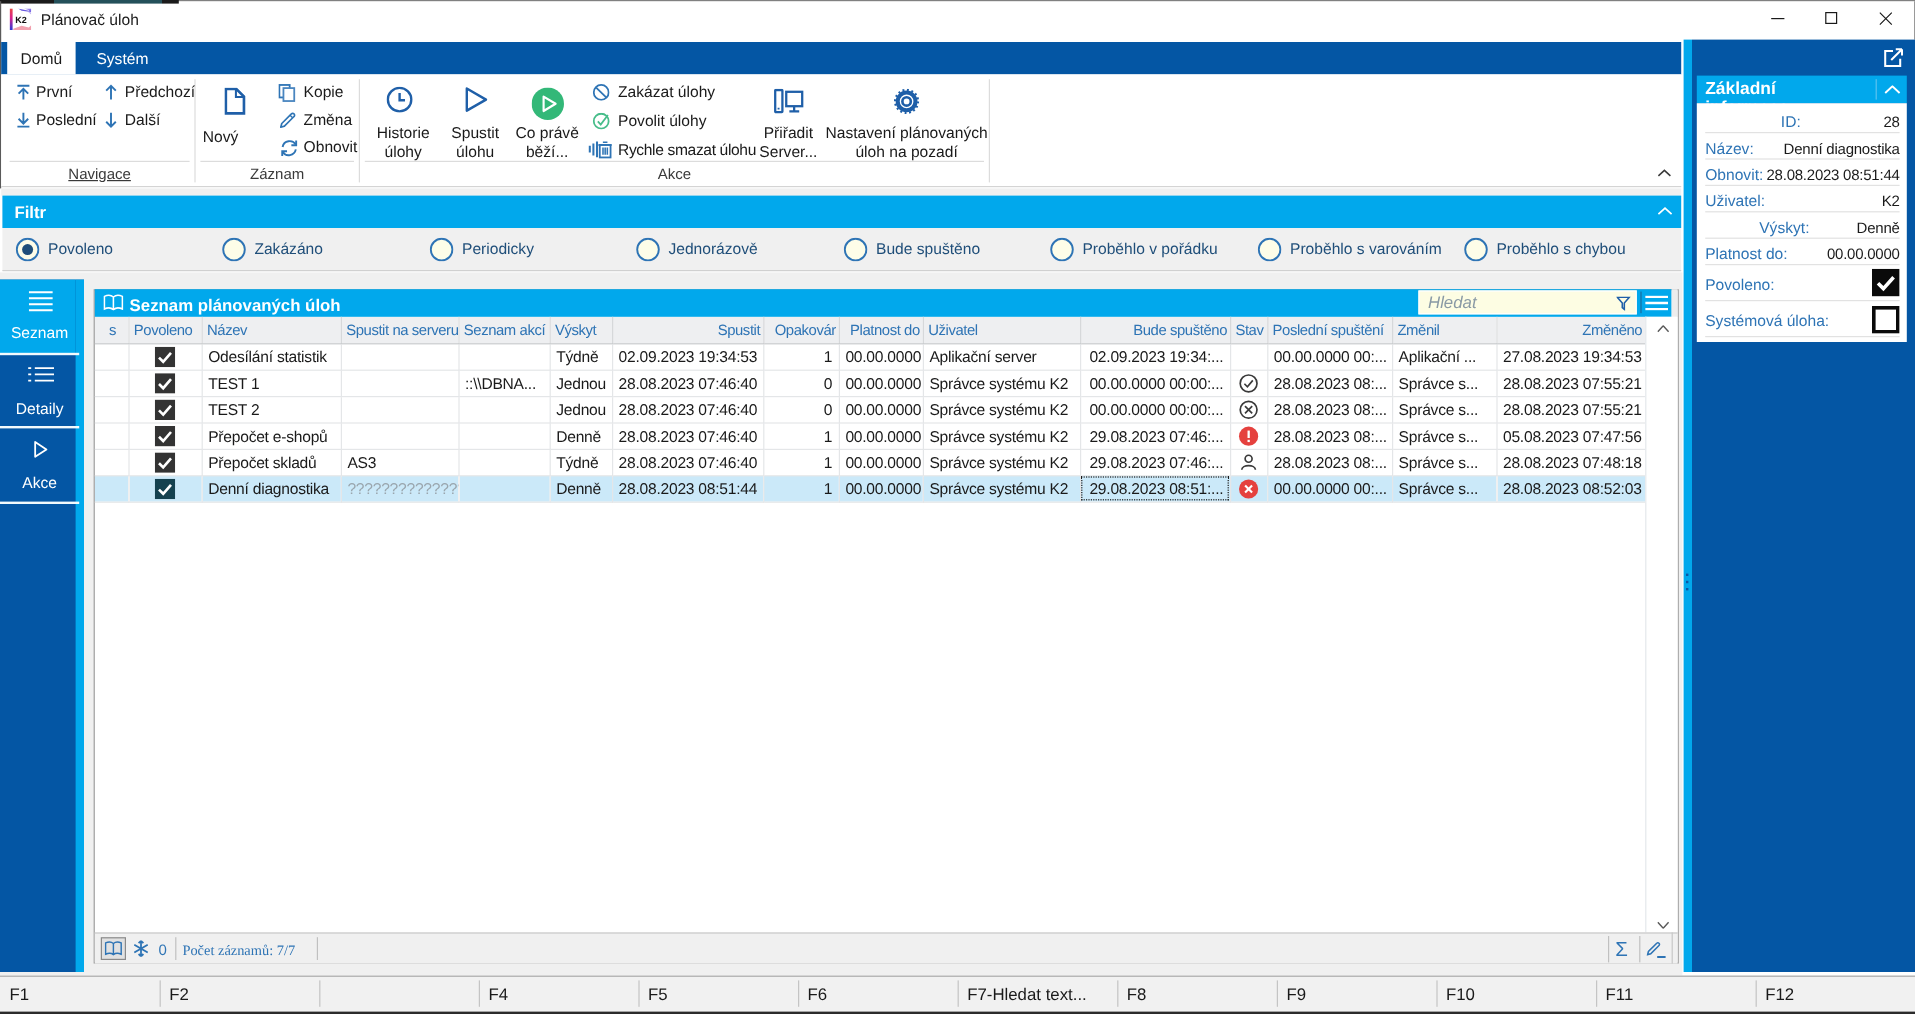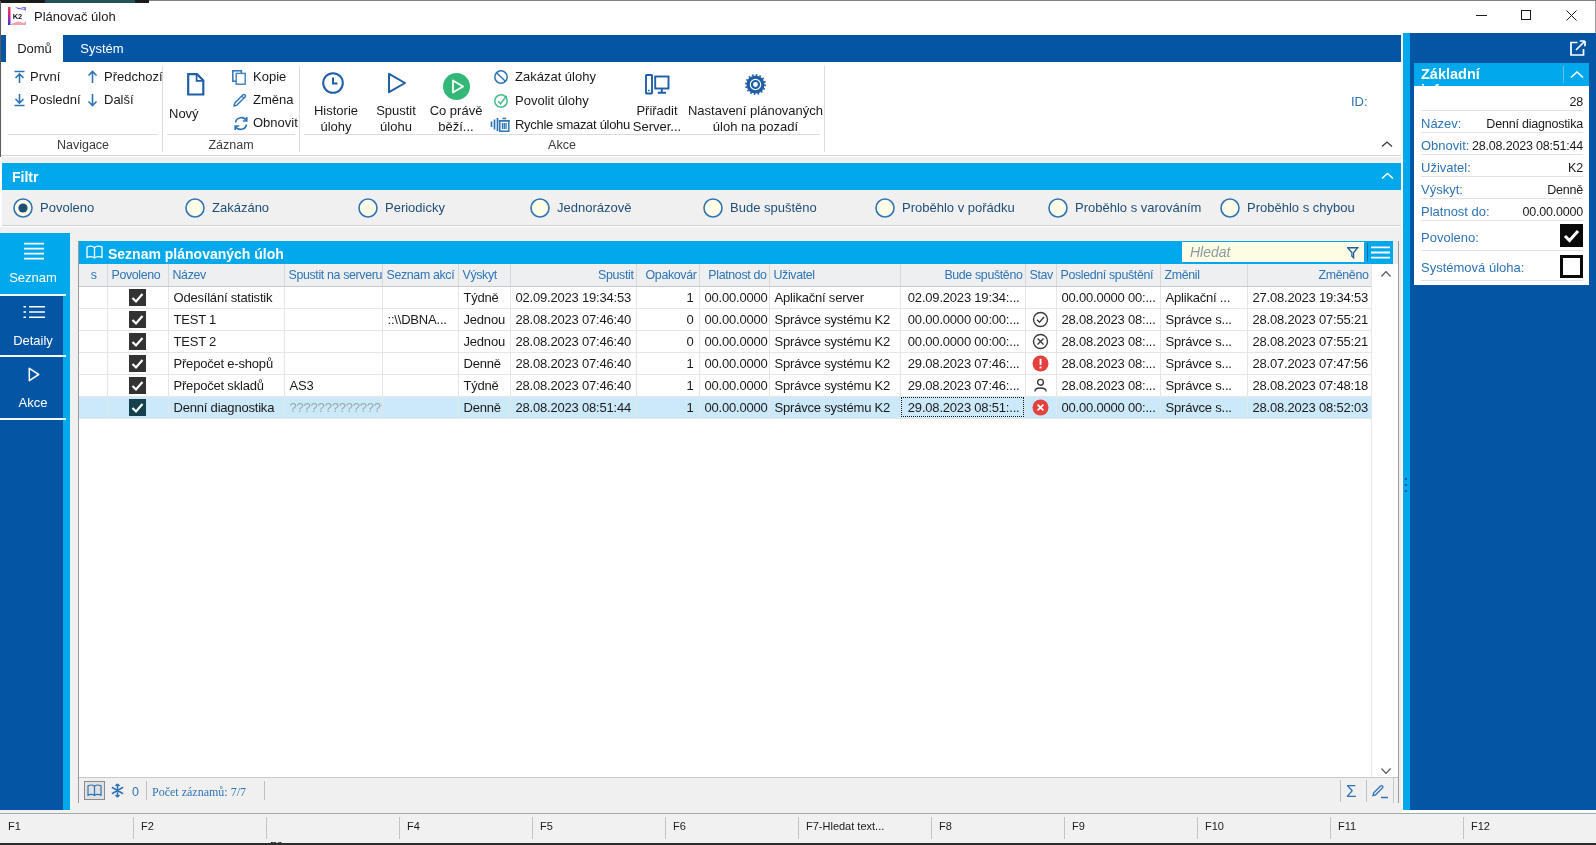--- a/index.html
+++ b/index.html
@@ -15,21 +15,21 @@
 #grid { position:absolute; left:79px; top:264px; width:1292px; border-collapse:collapse; table-layout:fixed; font-size:13px; letter-spacing:-0.2px; }
 #grid td { height:22px; padding:0 5px; white-space:nowrap; overflow:hidden; border-right:1px solid #e4e6e8; border-bottom:1px solid #e4e6e8; color:#1a1a1a; }
 #grid tr.hd td { background:#eeeff1; color:#2e74b5; border-right:1px solid #d6d8da; border-bottom:1px solid #c8cacc; font-size:12.4px; letter-spacing:-0.35px; padding:0 2px 0 4px; }
 #grid td.r { text-align:right; }
 #grid td.c { text-align:center; padding:0; }
 #grid td.c svg { display:inline-block; vertical-align:middle; }
 #grid tr.sel td { background:#cbe9f9; }
 #grid td.focus { outline:1px dotted #1a1a1a; outline-offset:-2px; }
 .pf-lab { color:#2e74b5; font-size:13px; white-space:nowrap; }
 .pf-val { color:#1a1a1a; font-size:12.5px; letter-spacing:-0.2px; text-align:right; white-space:nowrap; }
-.fkey { position:absolute; top:820px; font-size:11px; color:#1a1a1a; }
+.fkey { position:absolute; top:820px; font-size:14px; color:#1a1a1a; }
 .fsep { position:absolute; top:817px; width:1px; height:22px; background:#c4c4c4; }
 </style>
 </head>
 <body>
 <div id="win">
 
 <div class="abs" style="left:0;top:0;width:1596px;height:1px;background:#808080;"></div>
 <div class="abs" style="left:0;top:0;width:45px;height:3px;background:#1b1b1b;"></div>
 <div class="abs" style="left:45px;top:0;width:90px;height:3px;background:#24505a;"></div>
 <div class="abs" style="left:135px;top:0;width:14px;height:3px;background:#1b1b1b;"></div>
@@ -70,21 +70,21 @@
 <div class="abs" style="left:63px;top:35px;width:78px;height:27px;line-height:27px;text-align:center;color:#fff;">Systém</div>
 
 <div class="abs" style="left:1px;top:62px;width:1400px;height:94px;background:#fff;border-bottom:1px solid #d4d4d4;"></div>
 <div class="abs" style="left:162px;top:66px;width:1px;height:86px;background:#dcdcdc;"></div>
 <div class="abs" style="left:299px;top:66px;width:1px;height:86px;background:#dcdcdc;"></div>
 <div class="abs" style="left:824px;top:66px;width:1px;height:86px;background:#dcdcdc;"></div>
 
 <div class="abs" style="left:8px;top:134px;width:150px;height:1px;background:#dcdcdc;"></div>
 <div class="abs" style="left:167px;top:134px;width:128px;height:1px;background:#dcdcdc;"></div>
 <div class="abs" style="left:304px;top:134px;width:516px;height:1px;background:#dcdcdc;"></div>
-<div class="abs" style="left:8px;top:138px;width:150px;text-align:center;font-size:12.5px;color:#3a3a3a;">Navigace</div>
+<div class="abs" style="left:8px;top:138px;width:150px;text-align:center;font-size:12.5px;color:#3a3a3a;text-decoration:underline;">Navigace</div>
 <div class="abs" style="left:167px;top:138px;width:128px;text-align:center;font-size:12.5px;color:#3a3a3a;">Záznam</div>
 <div class="abs" style="left:304px;top:138px;width:516px;text-align:center;font-size:12.5px;color:#3a3a3a;">Akce</div>
 
 <div class="abs" style="left:1381px;top:140px;">
       <svg width="12" height="8">
         <path d="M1 6.5 L6 2 L11 6.5" stroke="#3a3a3a" stroke-width="1.3" fill="none"></path>
       </svg>
     </div>
 
 <div class="abs" style="left:13px;top:70px;">
@@ -439,21 +439,21 @@
           <td class="r">00.00.0000</td>
           <td>Správce systému K2</td>
           <td class="r">29.08.2023 07:46:...</td>
           <td class="c"><svg width="17" height="17">
               <circle cx="8.5" cy="8.5" r="8" fill="#e5413e"></circle>
               <rect x="7.6" y="3.8" width="1.9" height="6.2" fill="#fff"></rect>
               <rect x="7.6" y="11.5" width="1.9" height="1.9" fill="#fff"></rect>
             </svg></td>
           <td>28.08.2023 08:...</td>
           <td>Správce s...</td>
-          <td class="r">28.07.2023 07:47:56</td>
+          <td class="r">05.08.2023 07:47:56</td>
         </tr>
 <tr>
           <td></td>
           <td class="c"><svg width="17" height="17">
               <rect width="17" height="17" fill="#333"></rect>
               <path d="M3.5 9 L7 12.5 L13.5 5" stroke="#fff" stroke-width="2.2" fill="none"></path>
             </svg></td>
           <td>Přepočet skladů</td>
           <td>AS3</td>
           <td></td>
@@ -552,33 +552,33 @@
 <div class="abs brblue" style="left:1414px;top:63px;width:175px;height:23px;"></div>
 <div class="abs" style="left:1421px;top:66px;color:#fff;font-weight:bold;font-size:14.5px;">Základní informace</div>
 <div class="abs" style="left:1563px;top:66px;width:1px;height:17px;background:#5cc3ef;"></div>
 <div class="abs" style="left:1570px;top:71px;">
       <svg width="14" height="8">
         <path d="M1 6.5 L7 1 L13 6.5" stroke="#fff" stroke-width="1.6" fill="none"></path>
       </svg>
     </div>
 <div class="abs" style="left:1414px;top:86px;width:175px;height:199px;background:#fff;"></div>
 <div id="panelfields">
-<div class="abs pf-lab" style="left:1351px;top:94px;">ID:</div>
+<div class="abs pf-lab" style="left:1484px;top:94px;">ID:</div>
 <div class="abs pf-val" style="left:1421px;top:95px;width:162px;">28</div>
 <div class="abs" style="left:1421px;top:110px;width:162px;height:1px;background:#e2e2e2;"></div>
 <div class="abs pf-lab" style="left:1421px;top:116px;">Název:</div>
 <div class="abs pf-val" style="left:1421px;top:117px;width:162px;">Denní diagnostika</div>
 <div class="abs" style="left:1421px;top:132px;width:162px;height:1px;background:#e2e2e2;"></div>
 <div class="abs pf-lab" style="left:1421px;top:138px;">Obnovit:</div>
 <div class="abs pf-val" style="left:1421px;top:139px;width:162px;">28.08.2023 08:51:44</div>
 <div class="abs" style="left:1421px;top:154px;width:162px;height:1px;background:#e2e2e2;"></div>
 <div class="abs pf-lab" style="left:1421px;top:160px;">Uživatel:</div>
 <div class="abs pf-val" style="left:1421px;top:161px;width:162px;">K2</div>
 <div class="abs" style="left:1421px;top:176px;width:162px;height:1px;background:#e2e2e2;"></div>
-<div class="abs pf-lab" style="left:1421px;top:182px;">Výskyt:</div>
+<div class="abs pf-lab" style="left:1466px;top:182px;">Výskyt:</div>
 <div class="abs pf-val" style="left:1421px;top:183px;width:162px;">Denně</div>
 <div class="abs" style="left:1421px;top:198px;width:162px;height:1px;background:#e2e2e2;"></div>
 <div class="abs pf-lab" style="left:1421px;top:204px;">Platnost do:</div>
 <div class="abs pf-val" style="left:1421px;top:205px;width:162px;">00.00.0000</div>
 <div class="abs" style="left:1421px;top:220px;width:162px;height:1px;background:#e2e2e2;"></div>
 <div class="abs pf-lab" style="left:1421px;top:230px;">Povoleno:</div>
 <div class="abs" style="left:1560px;top:224px;">
         <svg width="23" height="23">
           <rect width="23" height="23" fill="#0a0a0a"></rect>
           <path d="M5 12 L9.5 16.5 L18 7" stroke="#fff" stroke-width="3" fill="none"></path>

